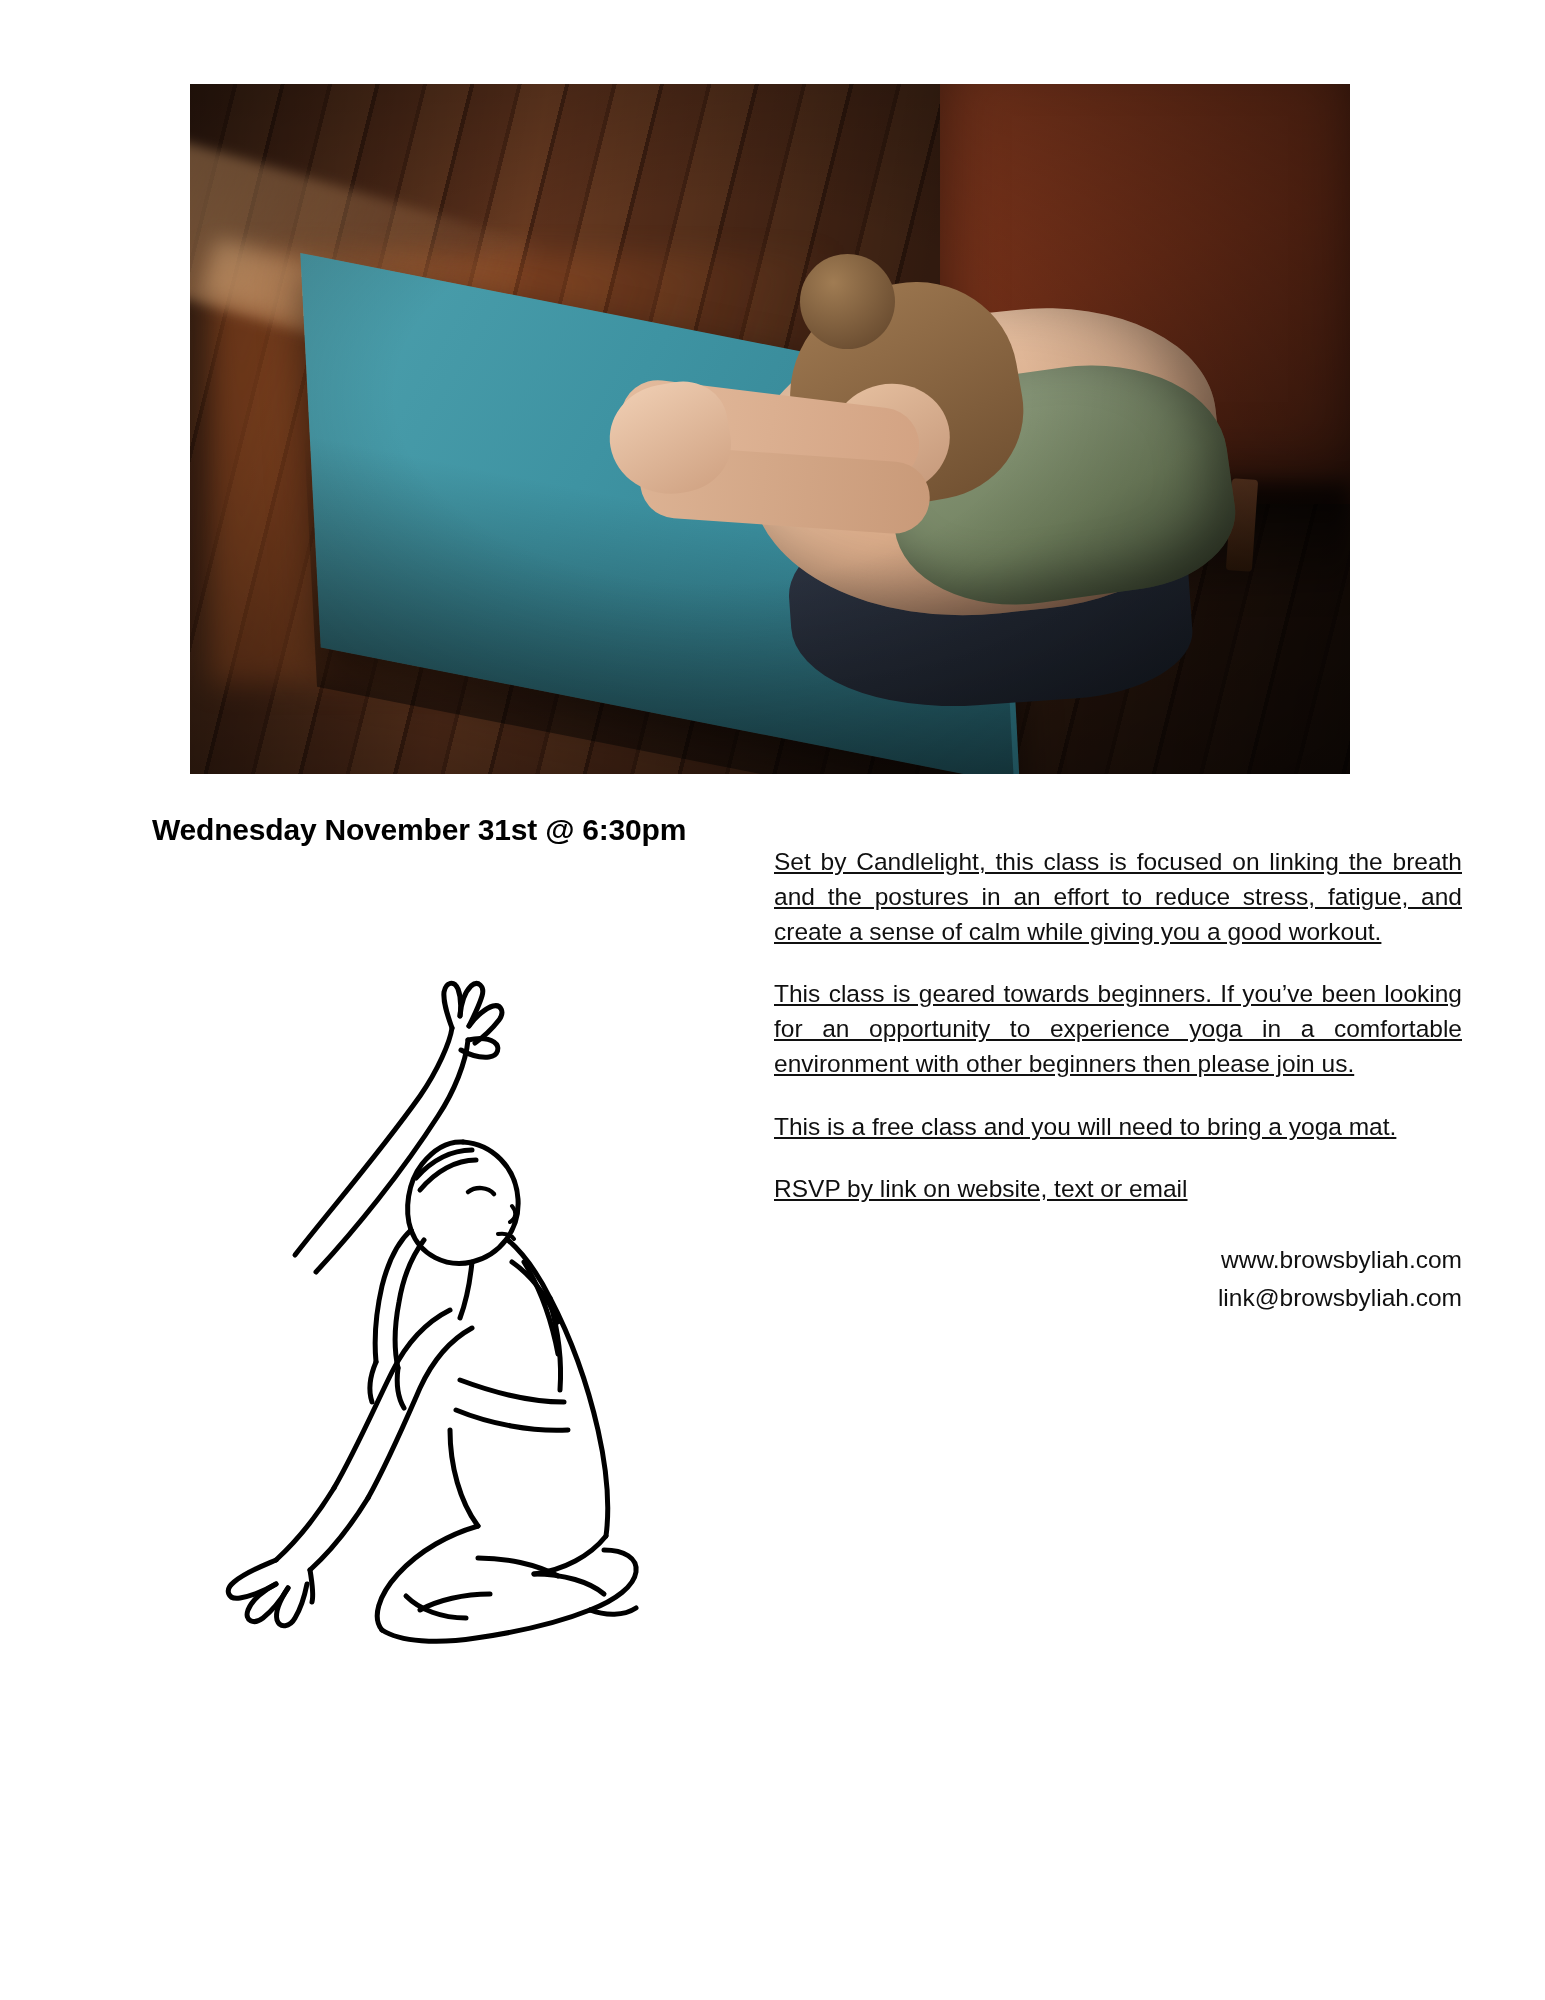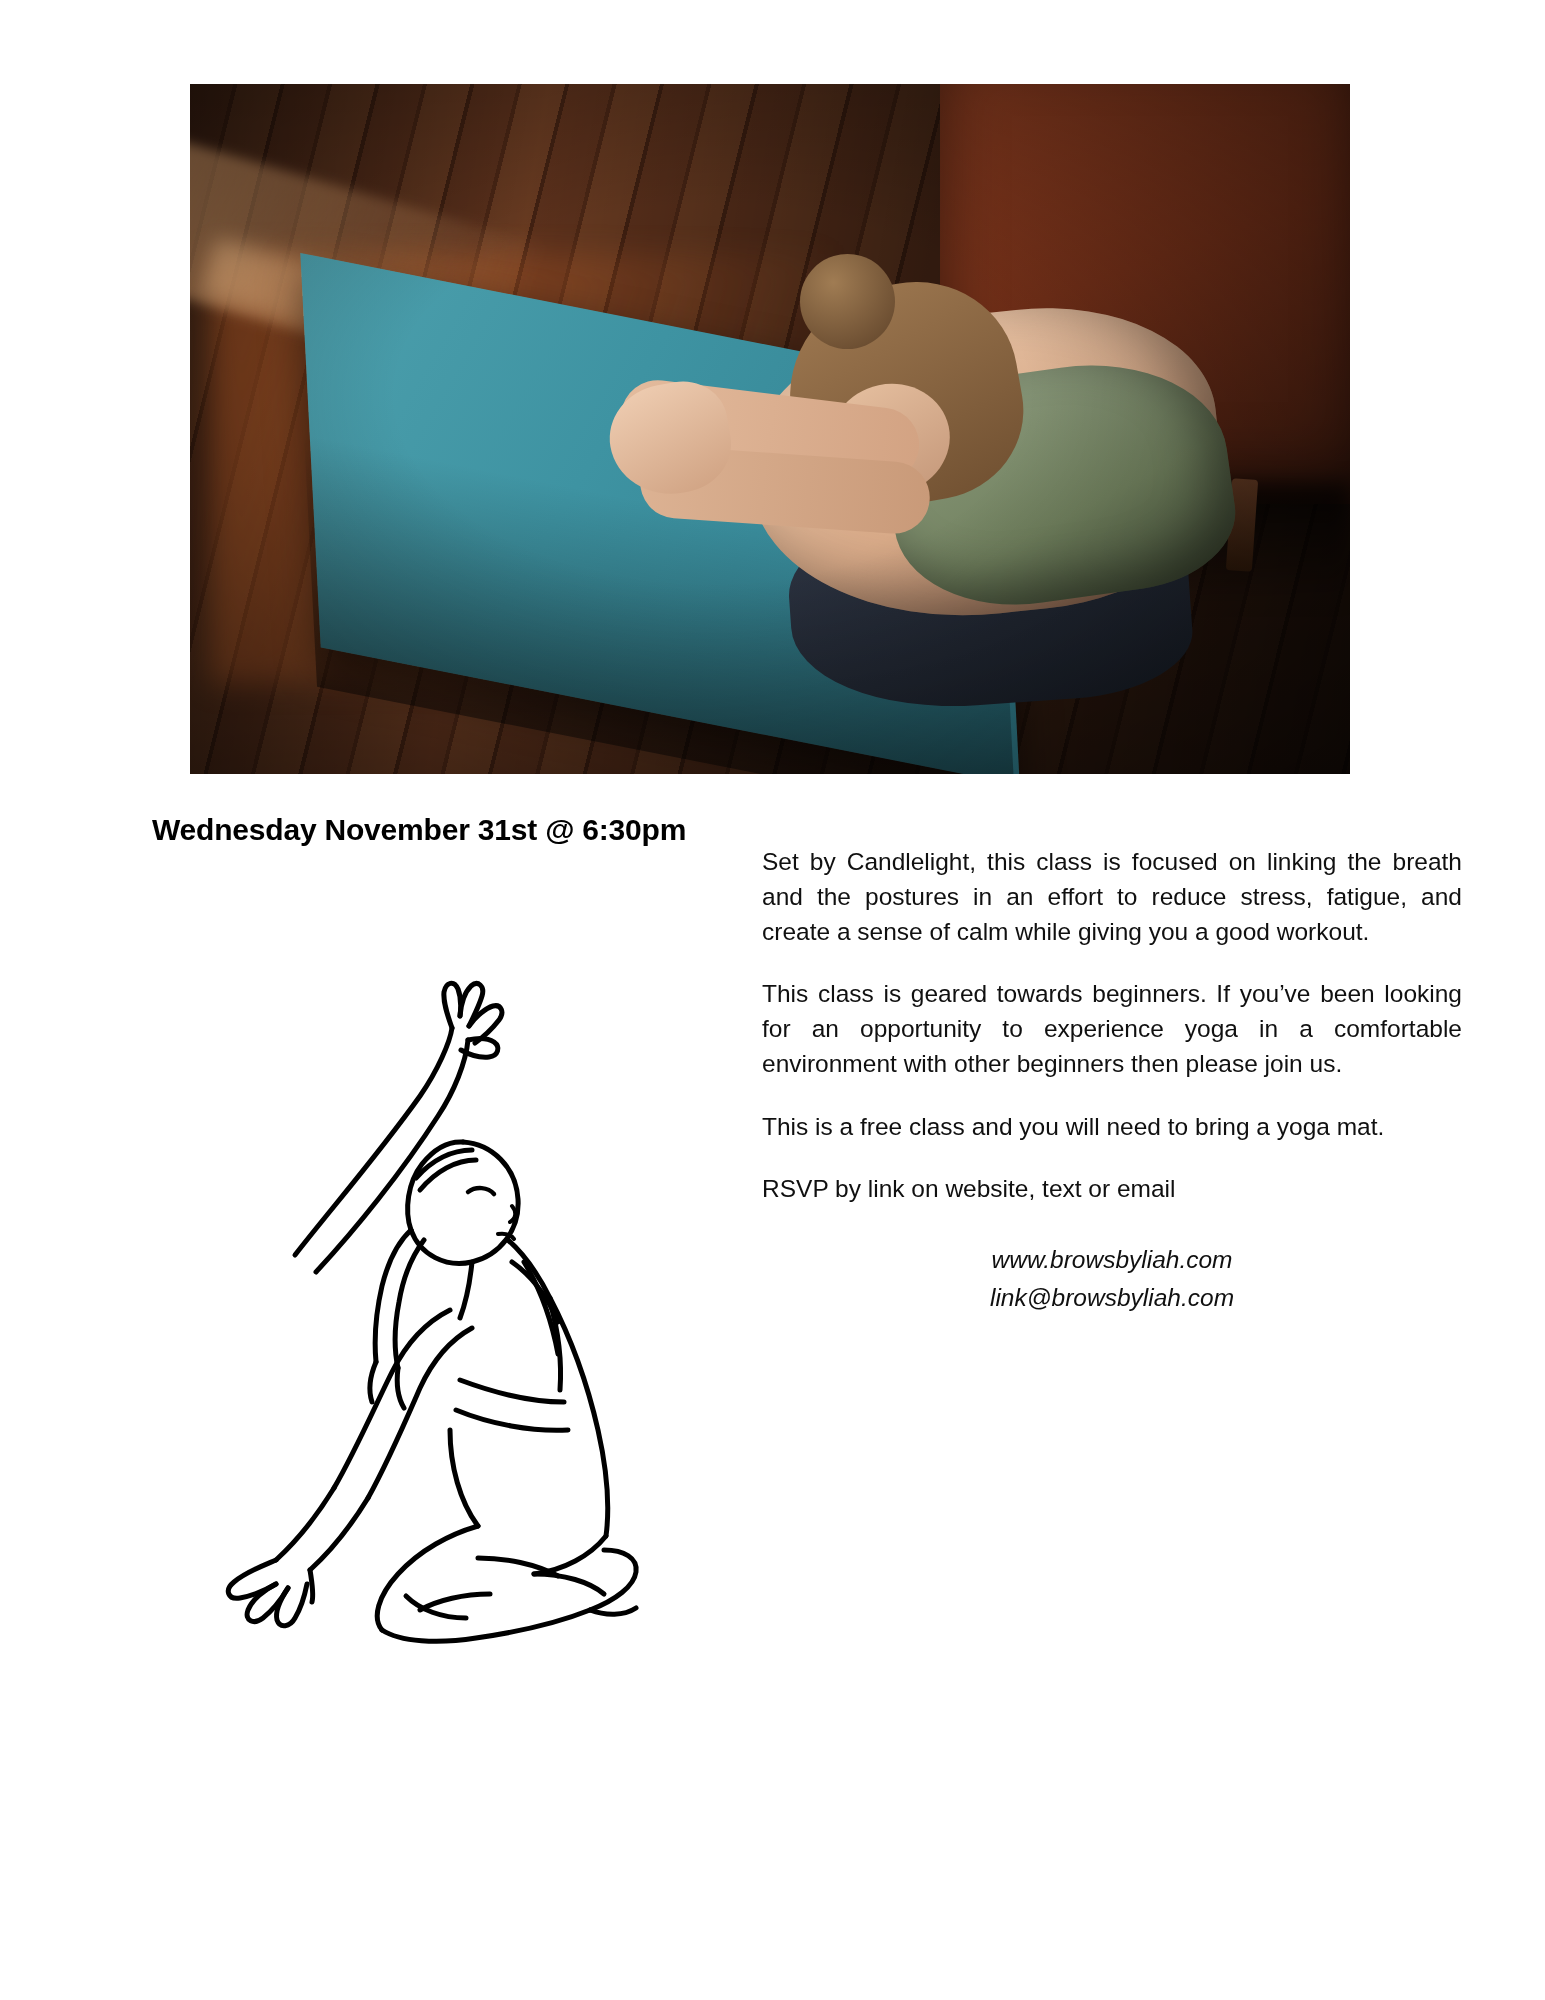--- a/index.html
+++ b/index.html
@@ -209,29 +209,30 @@
   .copy {
     position: absolute;
     left: 762px;
     top: 845px;
     width: 700px;
     font-size: 24.5px;
     line-height: 1.42;
     color: #101010;
   }
   .copy p {
-    margin: 0 0 28px 0;
+    margin: 0 0 28px 12px;
     text-align: justify;
+    text-decoration: underline;
   }
   .copy p.last-block { margin-bottom: 26px; }
   .contact {
     margin-top: 34px;
     line-height: 1.55;
   }
-  .contact div { text-align: center; font-style: italic; }
+  .contact div { text-align: right; }
 </style>
 </head>
 <body>
 
 <div class="hero">
   <div class="hero-scene">
     <div class="floor"></div>
     <div class="lit"></div>
     <div class="streak"></div>
     <div class="streak2"></div>

